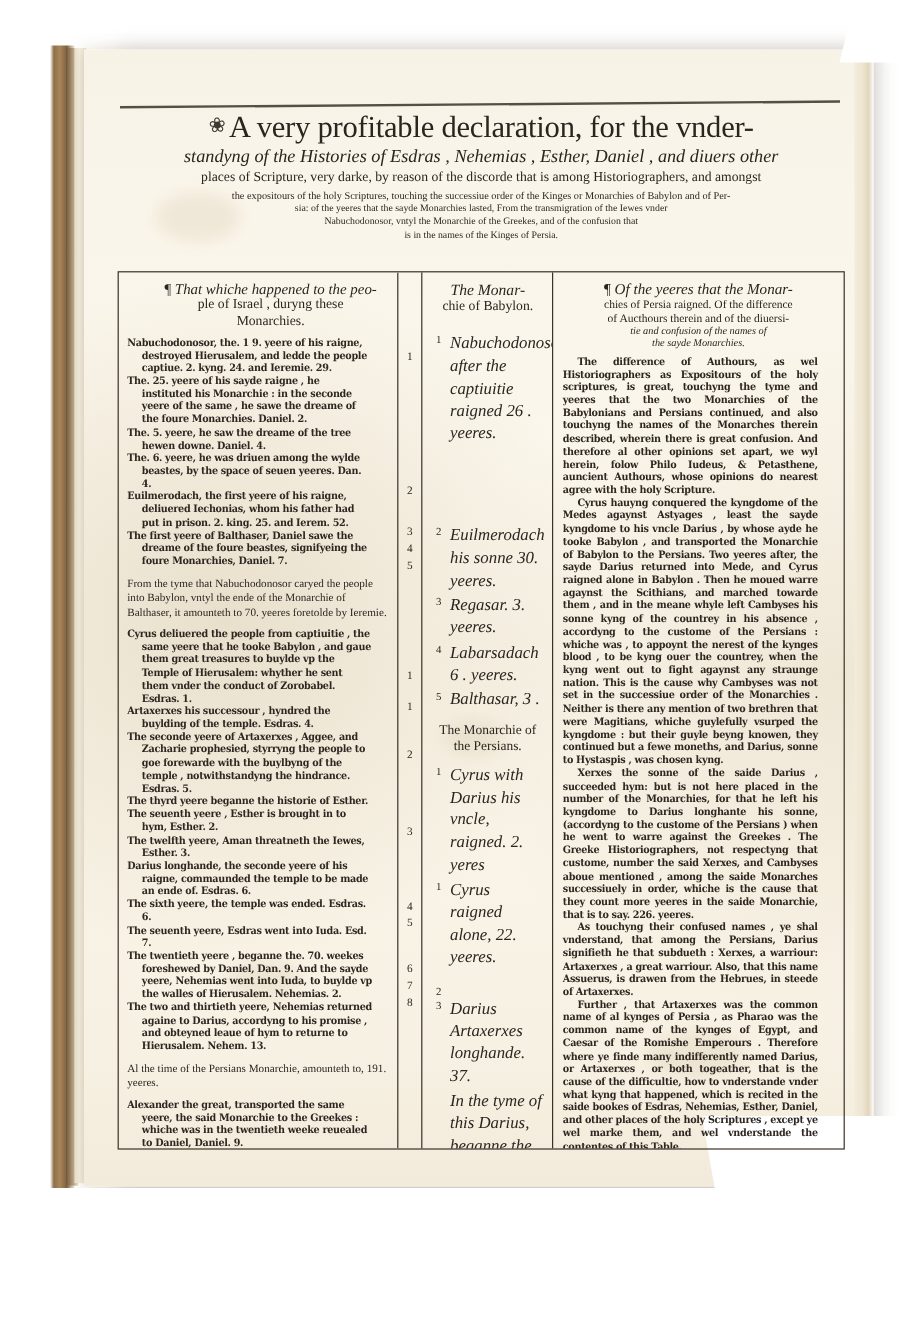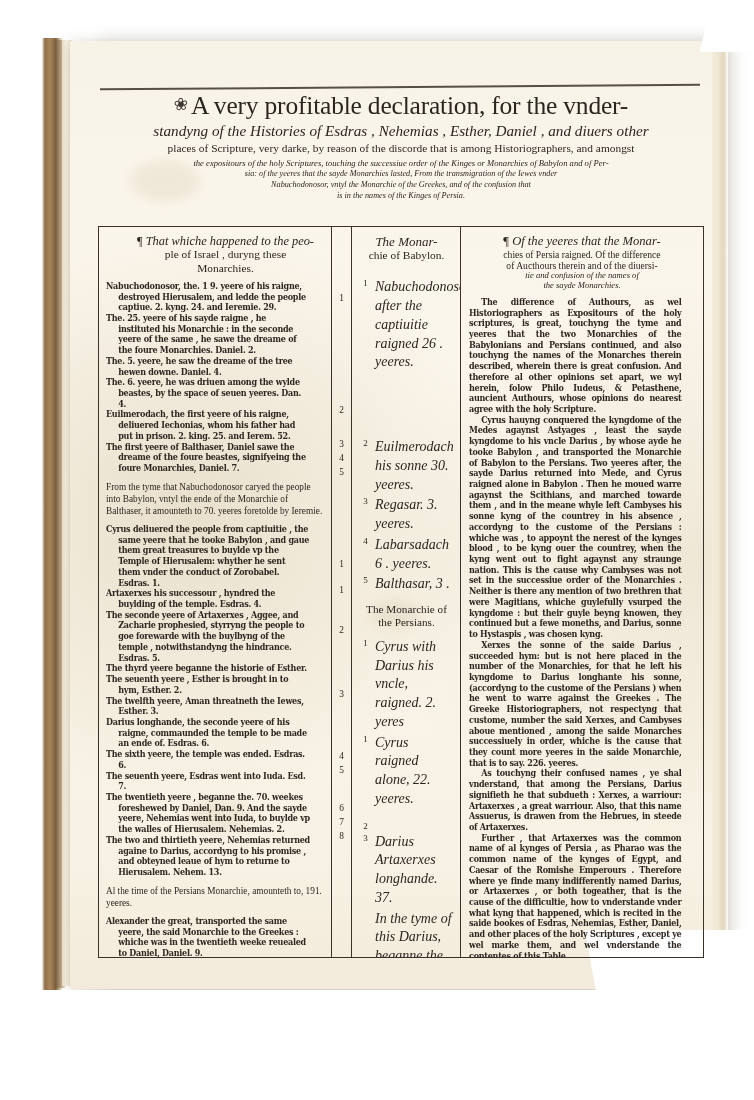--- a/index.html
+++ b/index.html
@@ -50,21 +50,21 @@
 
   
   .head-rule{position:absolute;left:8px;top:8px;width:600px;height:2px;
     background:#3a3129;transform:rotate(-0.45deg);opacity:.85;}
   .title-wrap{position:absolute;left:0;top:14px;width:618px;text-align:center;}
 
   .t-l1{font-size:25.5px;letter-spacing:-.2px;line-height:1.06;white-space:nowrap;
         font-family:"Liberation Serif",serif;}
   .t-l2{font-size:15.2px;font-style:italic;line-height:1.25;margin-top:2px;white-space:nowrap;}
   .t-l3{font-size:11.4px;line-height:1.3;margin-top:1px;white-space:nowrap;}
-  .t-l4,.t-l5,.t-l6,.t-l7{font-style:italic;line-height:1.32;white-space:nowrap;}
+  .t-l4,.t-l5,.t-l6,.t-l7{line-height:1.32;white-space:nowrap;}
   .t-l4{font-size:8.6px;margin-top:2px;}
   .t-l5{font-size:8.2px;}
   .t-l6{font-size:8.2px;}
   .t-l7{font-size:8.2px;}
   .fleuron{display:inline-block;font-size:17px;vertical-align:4px;margin-right:3px;
            transform:rotate(-4deg);opacity:.9;}
 
   
   #table{position:absolute;left:6px;top:148px;width:604px;height:730px;
          border:1.3px solid #3a3129;display:flex;}

